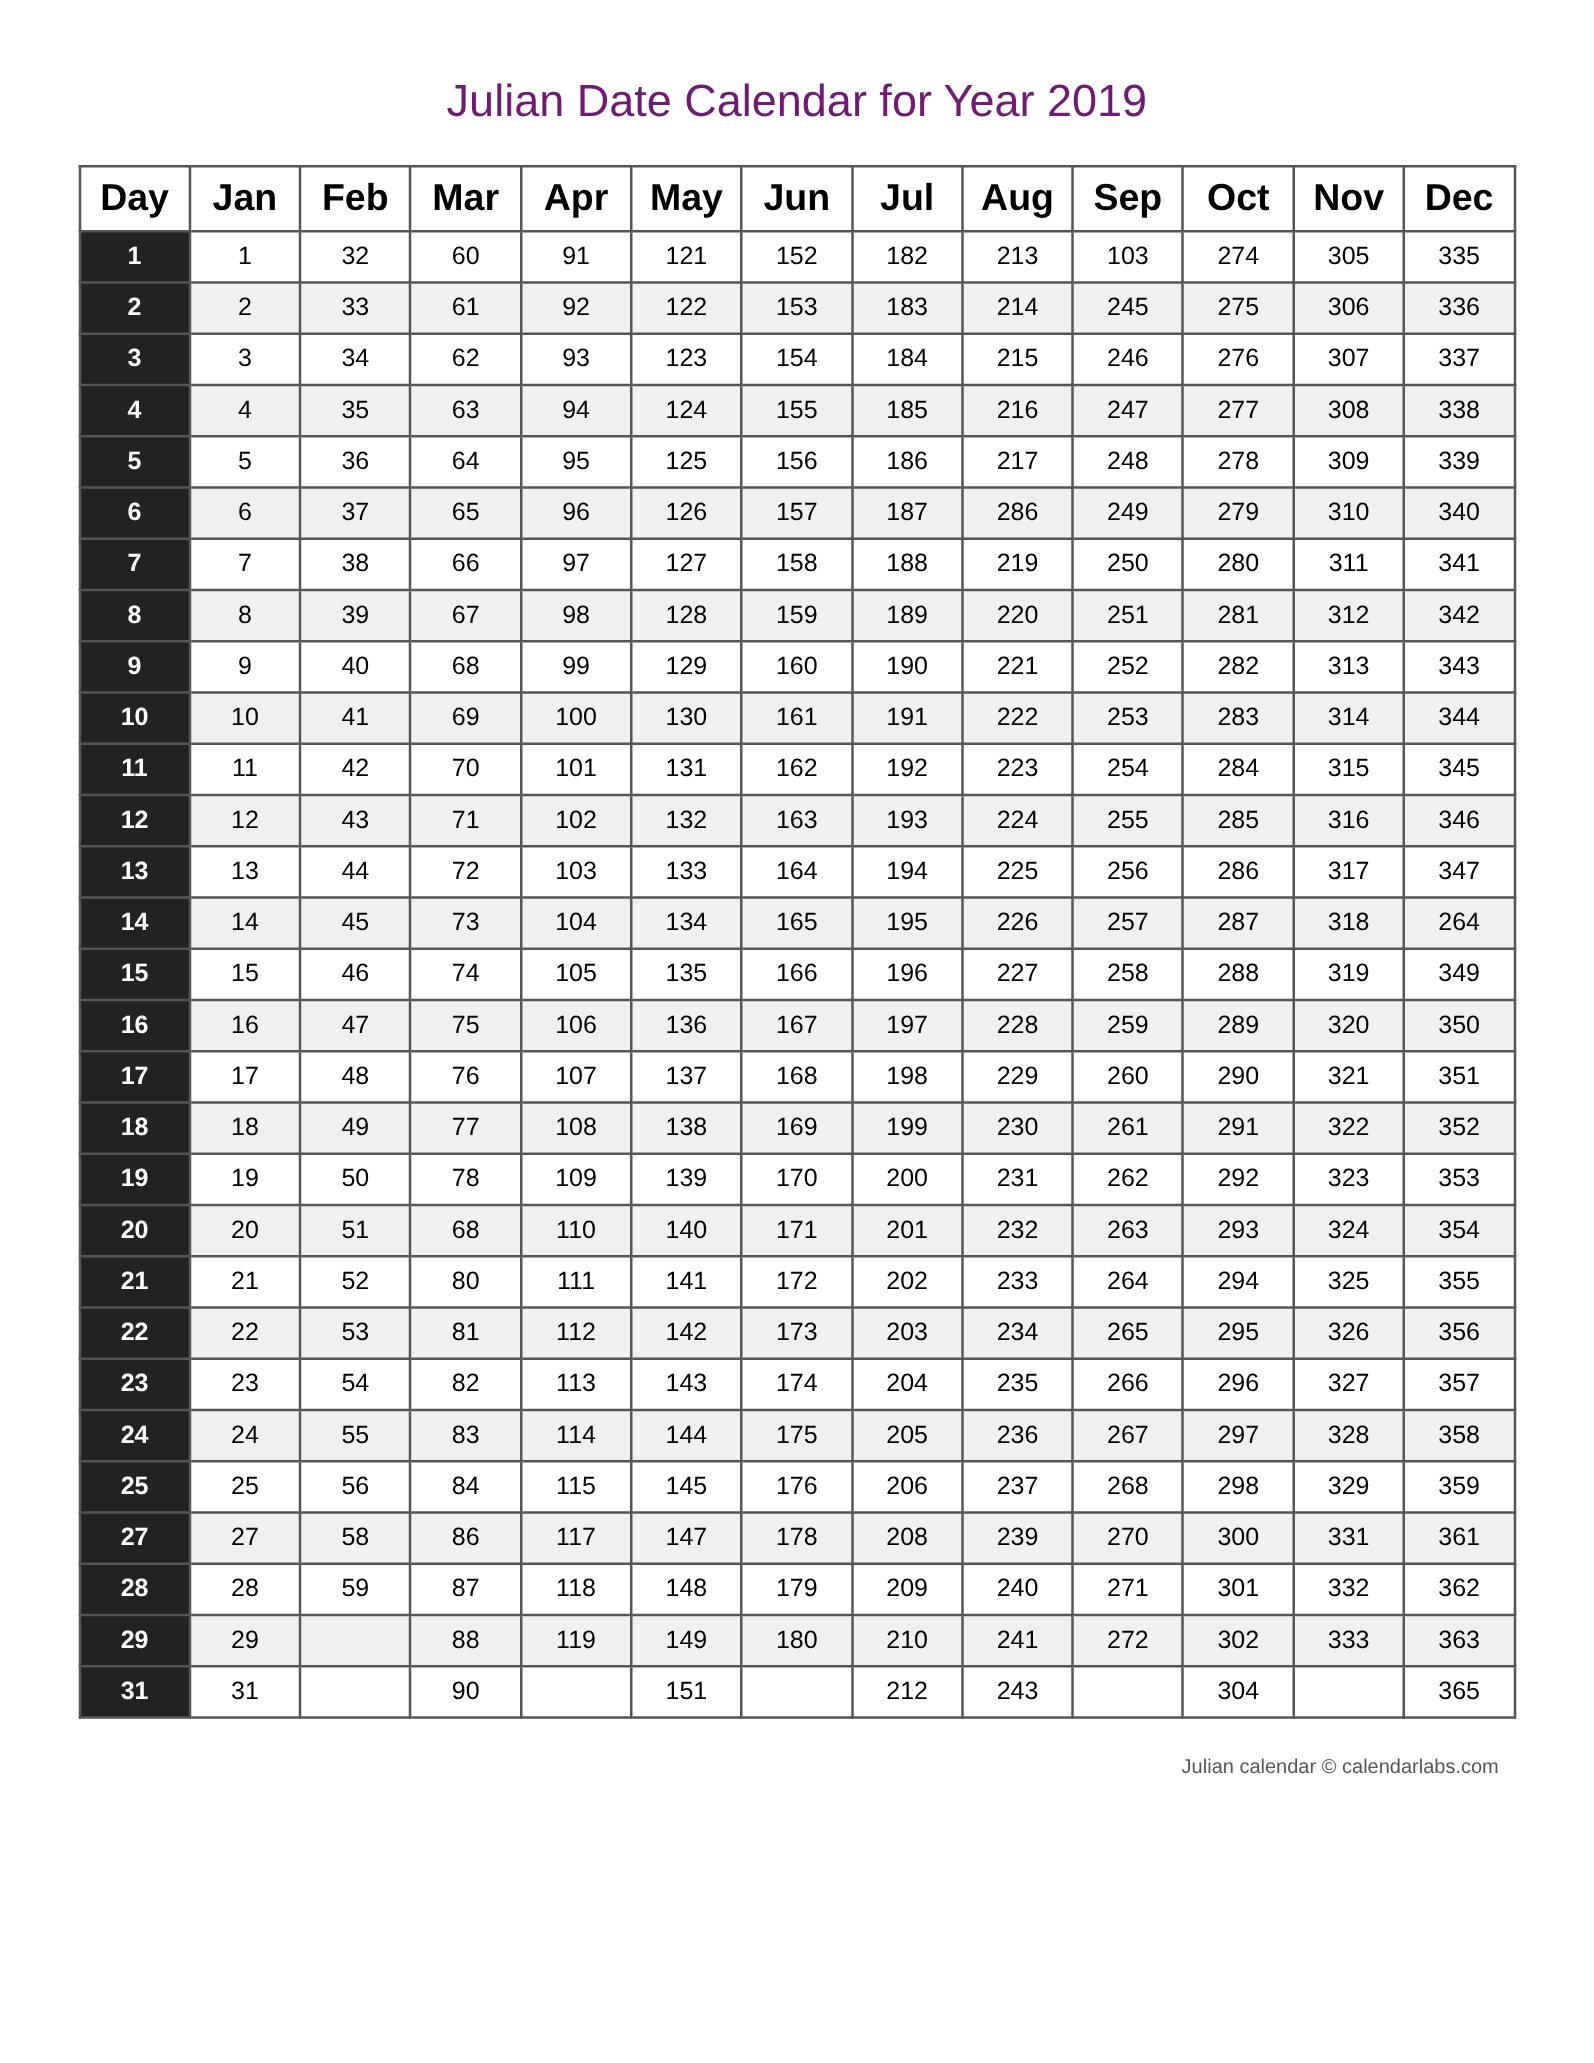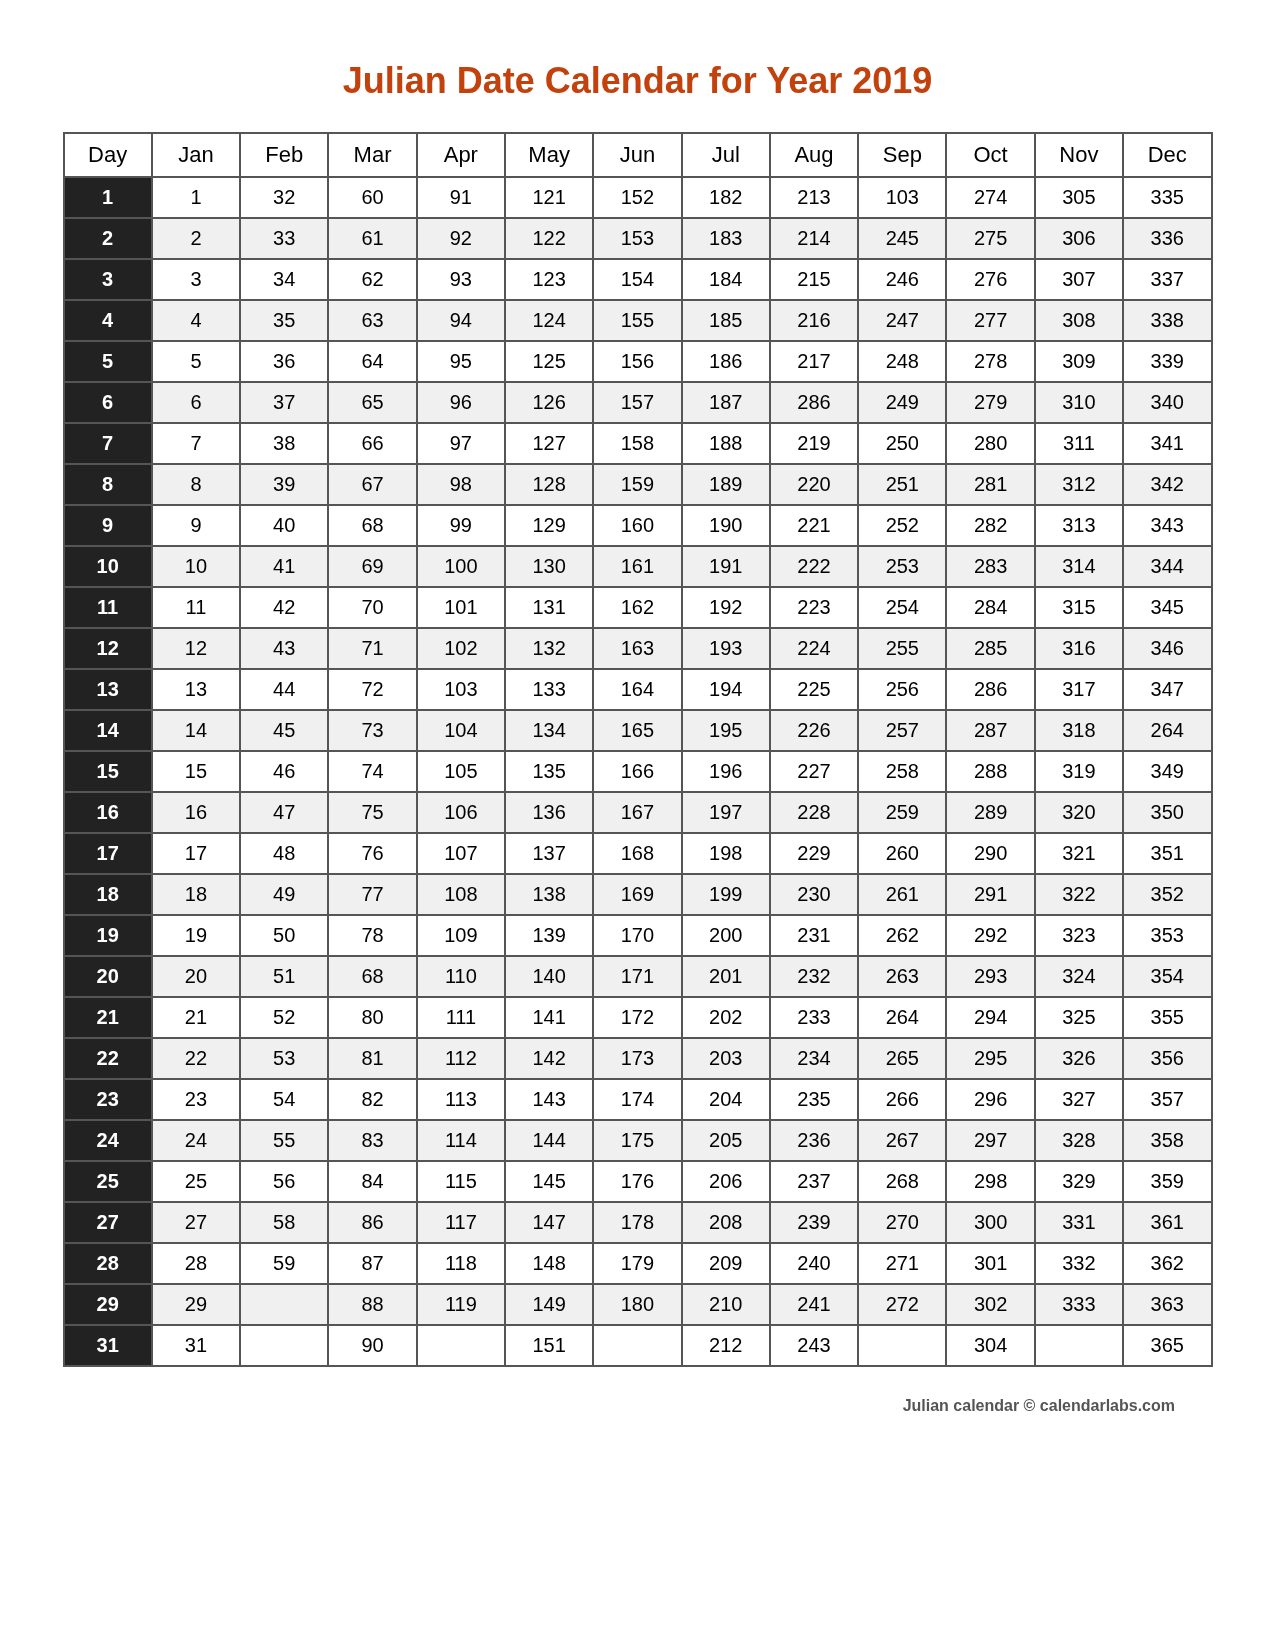--- a/index.html
+++ b/index.html
@@ -8,58 +8,57 @@
       font-family: Arial, sans-serif;
       width: 1275px;
       min-height: 1650px;
       display: flex;
       flex-direction: column;
       align-items: center;
       padding: 60px 40px 40px;
     }
     h1 {
       font-size: 36px;
-      font-weight: bold;
+      font-weight: normal;
       margin-bottom: 30px;
-      color: #c2410c;
+      color: #701a75;
     }
     .calendar-table {
       border-collapse: collapse;
       width: 1150px;
     }
     .calendar-table th, .calendar-table td {
       border: 2px solid #555;
       text-align: center;
       padding: 8px 4px;
       font-size: 20px;
       min-width: 75px;
     }
     .calendar-table thead th {
       background: #fff;
-      font-weight: normal;
-      font-size: 22px;
+      font-weight: bold;
+      font-size: 30px;
     }
     .calendar-table tbody tr td:first-child {
       background: #222;
       color: #fff;
       font-weight: bold;
     }
     .calendar-table tbody tr:nth-child(even) td:not(:first-child) {
       background: #f0f0f0;
     }
     .calendar-table tbody tr:nth-child(odd) td:not(:first-child) {
       background: #ffffff;
     }
     .footer {
       margin-top: 30px;
       font-size: 16px;
       color: #555;
       align-self: flex-end;
-      margin-right: 60px;
-      font-weight: bold;
+      margin-right: 36px;
     }
   </style>
 </head>
 <body>
 
 <h1>Julian Date Calendar for Year 2019</h1>
 
 <table class="calendar-table">
   <thead id="table-head">
   <tr>

